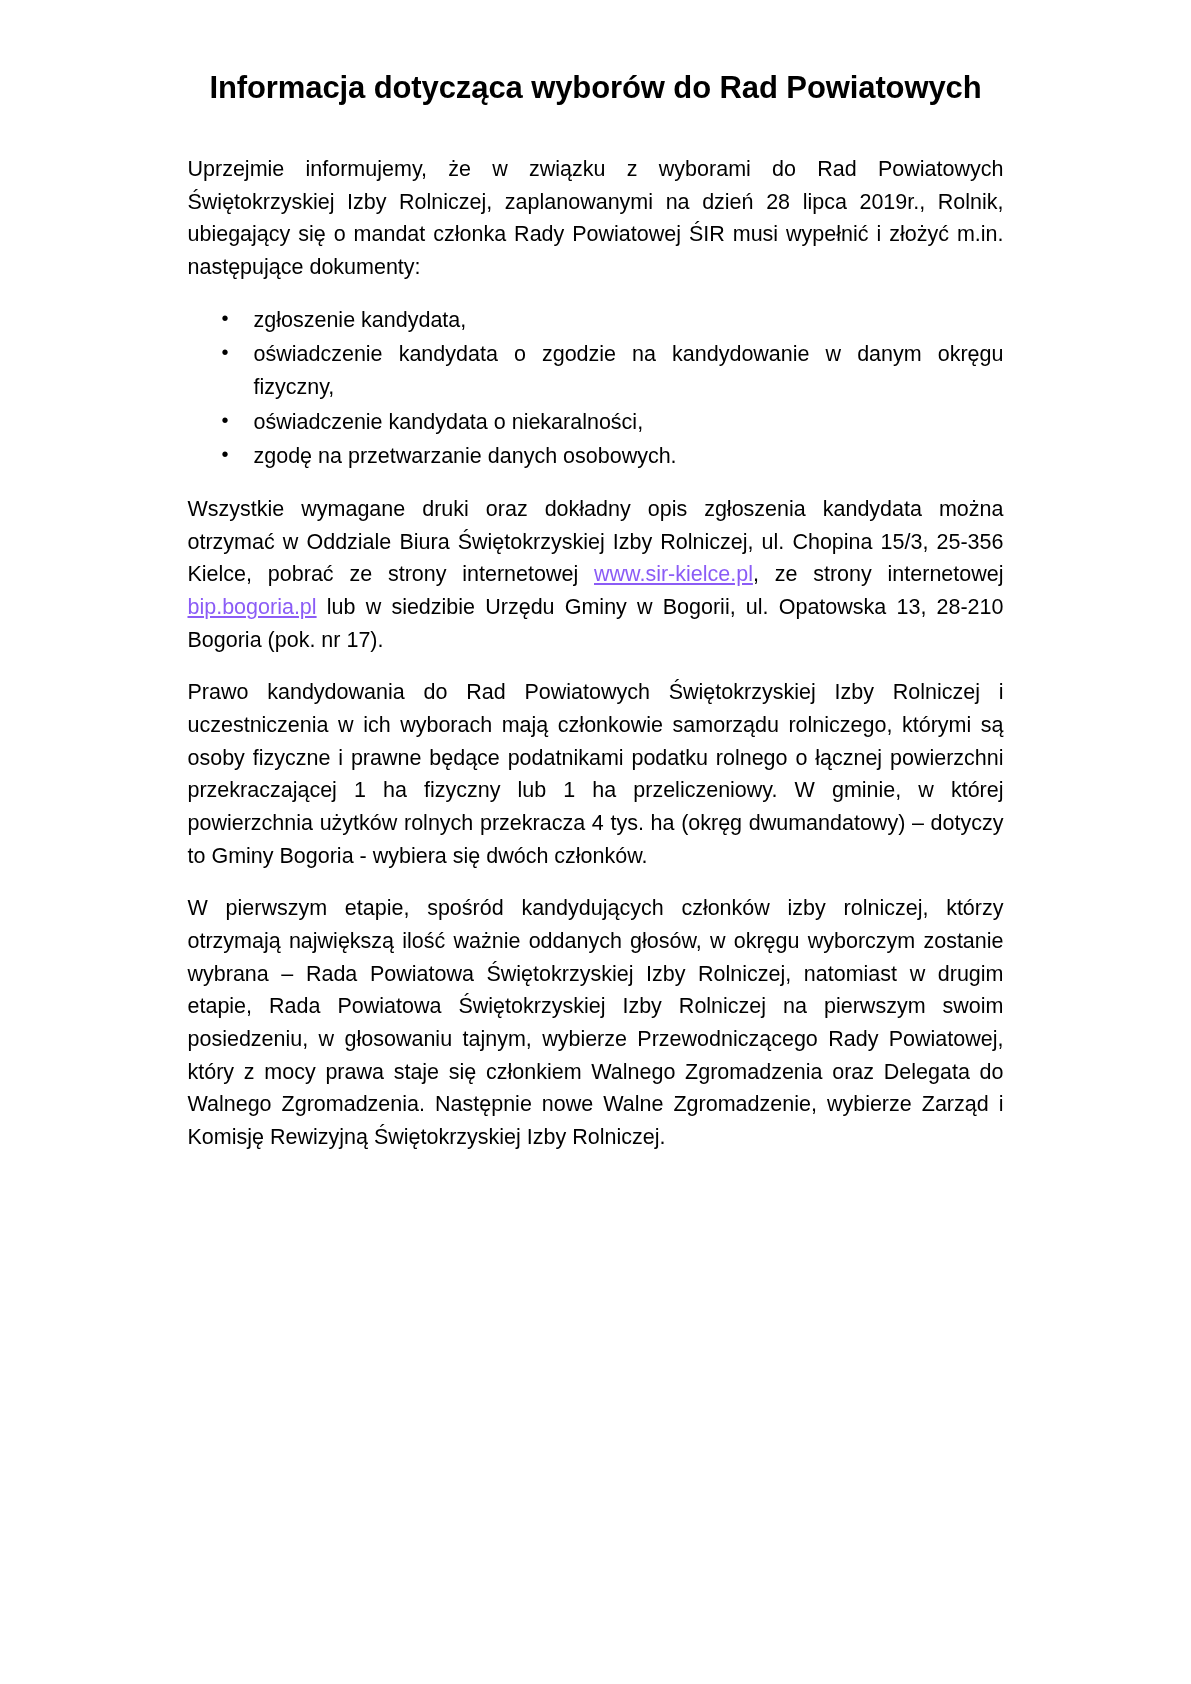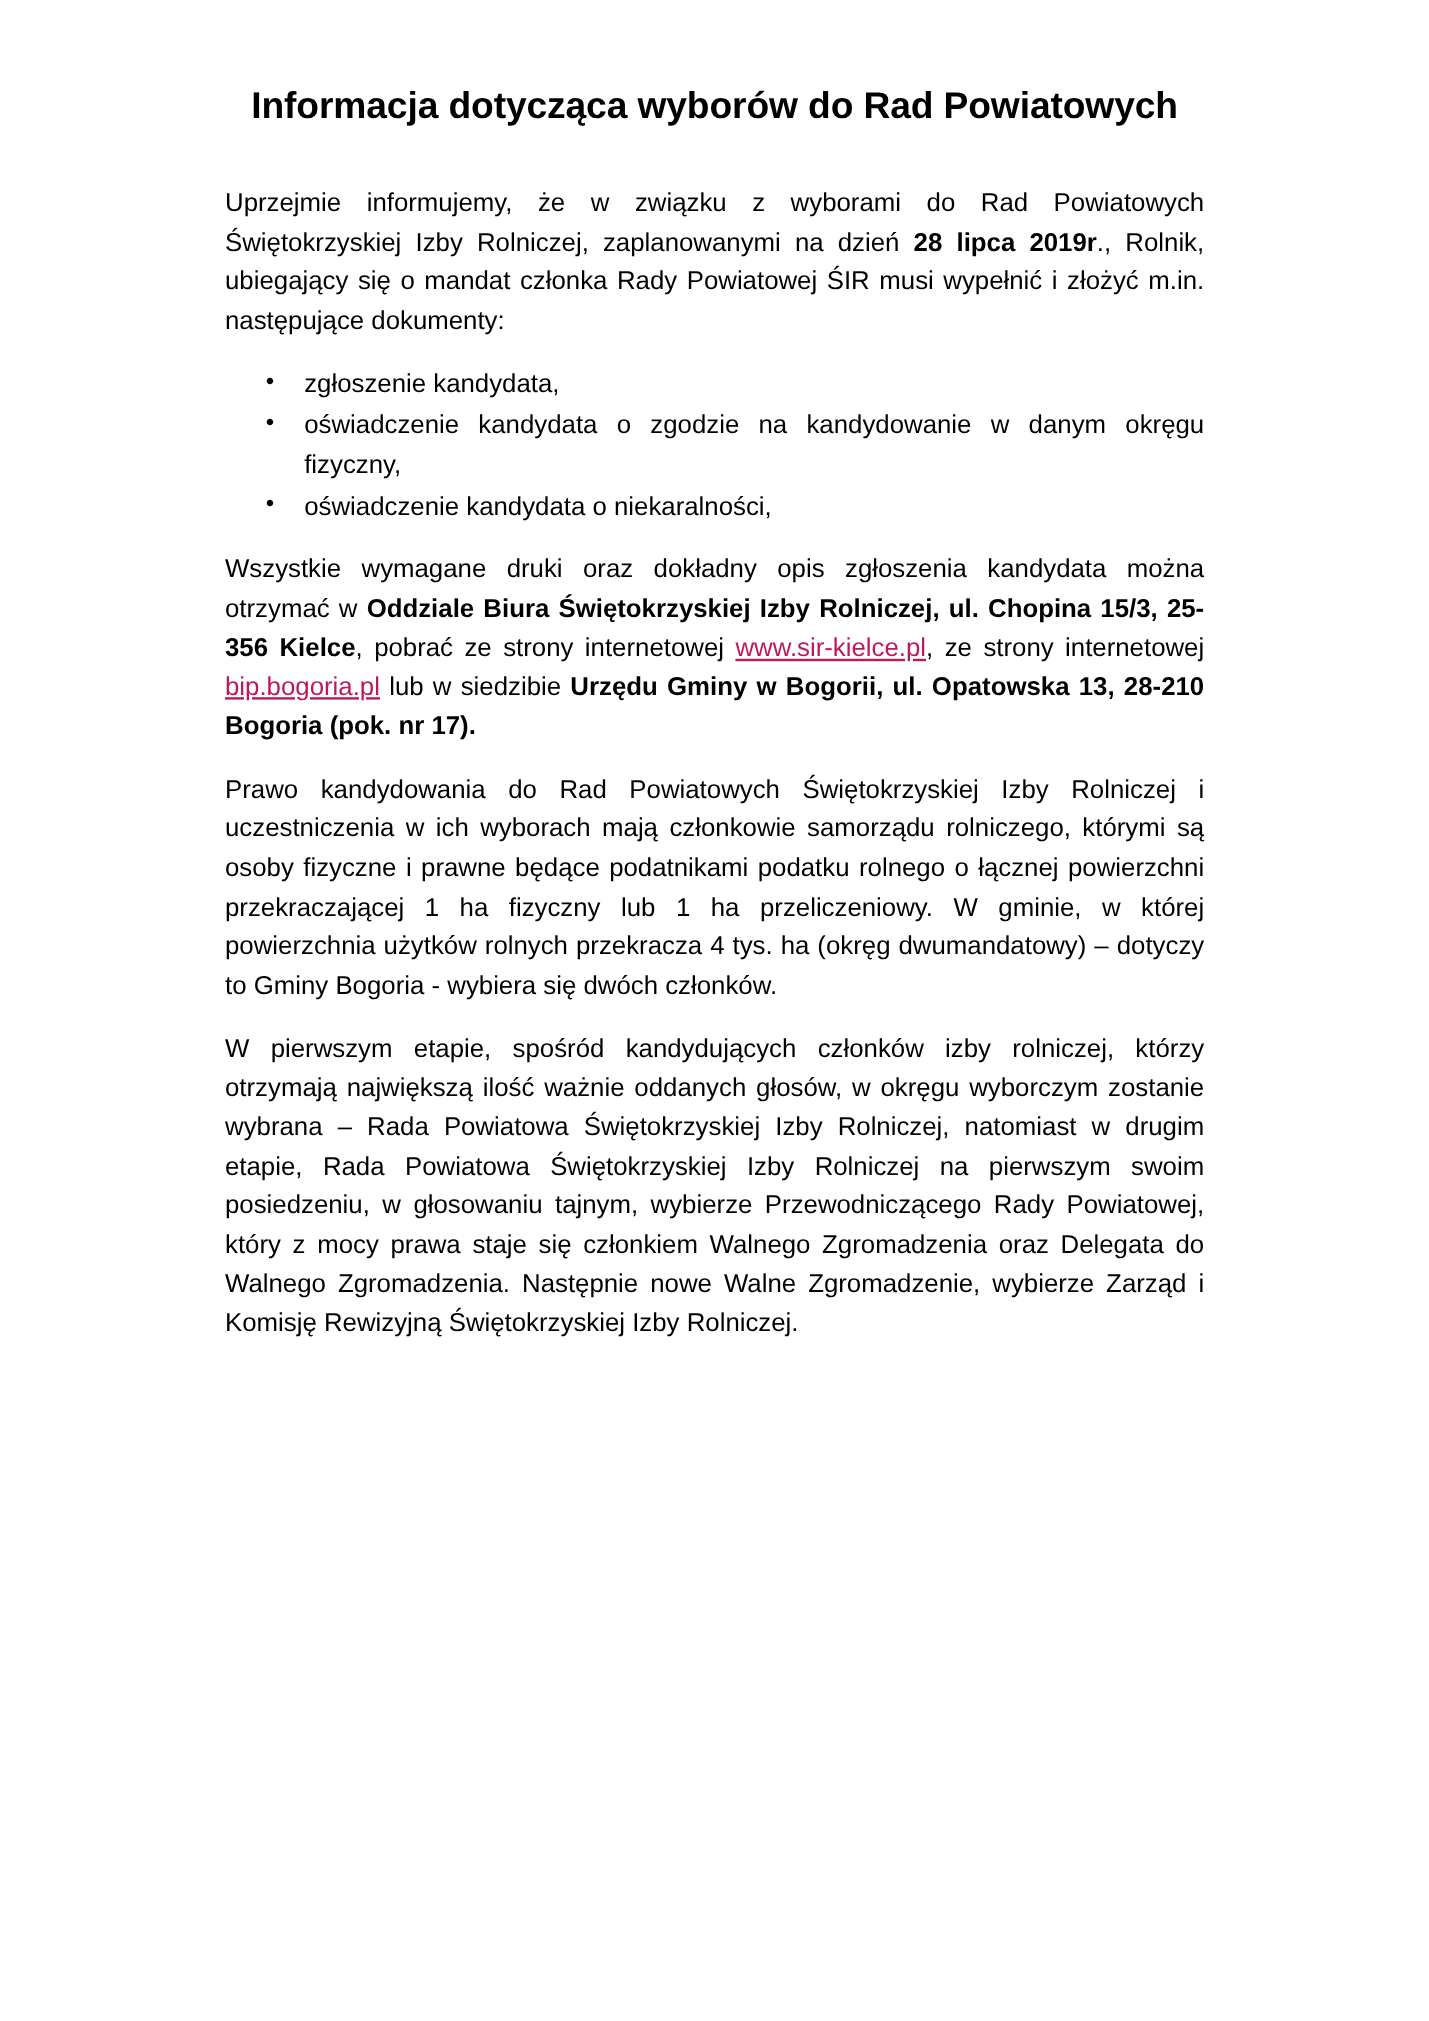--- a/index.html
+++ b/index.html
@@ -58,26 +58,26 @@
     margin: 0 0 2px 0;
   }
   .bullets li::before {
     content: "\2022";
     position: absolute;
     left: 34px;
     top: -1px;
     font-size: 20px;
   }
   b, strong, .b {
-    font-weight: bold;
+    font-weight: normal;
   }
   .link {
     text-decoration: underline;
     text-underline-offset: 2px;
-    color: #be185d;
+    color: #8b5cf6;
     cursor: pointer;
   }
   .deadline {
     font-size: 21.5px;
     line-height: 1.55;
     text-align: justify;
     margin: 0 0 22px 0;
     font-weight: bold;
     text-decoration: underline;
     text-underline-offset: 2.5px;
@@ -94,20 +94,21 @@
   <h1 class="doc-title">
     <span class="line">Informacja dotycząca wyborów do Rad Powiatowych</span>
   </h1>
 
   <p class="para first"><span>Uprzejmie informujemy, że w związku z wyborami do Rad Powiatowych Świętokrzyskiej Izby Rolniczej, zaplanowanymi na dzień </span><b>28 lipca 2019r</b><span>., Rolnik, ubiegający się o mandat członka Rady Powiatowej ŚIR musi wypełnić i złożyć m.in. następujące dokumenty:</span></p>
 
   <ul class="bullets">
     <li>zgłoszenie kandydata,</li>
     <li>oświadczenie kandydata o zgodzie na kandydowanie w danym okręgu fizyczny,</li>
     <li>oświadczenie kandydata o niekaralności,</li>
+    <li>zgodę na przetwarzanie danych osobowych.</li>
   </ul>
 
   <p class="para"><span>Wszystkie wymagane druki oraz dokładny opis zgłoszenia kandydata można otrzymać w </span><b>Oddziale Biura Świętokrzyskiej Izby Rolniczej, ul. Chopina 15/3, 25-356 Kielce</b><span>, pobrać ze strony internetowej </span><a class="link" href="#">www.sir-kielce.pl</a><span>, ze strony internetowej </span><a class="link" href="#">bip.bogoria.pl</a><span> lub w siedzibie </span><b>Urzędu Gminy w Bogorii, ul. Opatowska 13, 28-210 Bogoria (pok. nr 17).</b></p>
 
 
   <p class="para">Prawo kandydowania do Rad Powiatowych Świętokrzyskiej Izby Rolniczej i uczestniczenia w ich wyborach mają członkowie samorządu rolniczego, którymi są osoby fizyczne i prawne będące podatnikami podatku rolnego o łącznej powierzchni przekraczającej 1 ha fizyczny lub 1 ha przeliczeniowy. W gminie, w której powierzchnia użytków rolnych przekracza 4 tys. ha (okręg dwumandatowy) – dotyczy to Gminy Bogoria - wybiera się dwóch członków.</p>
 
   <p class="para">W pierwszym etapie, spośród kandydujących członków izby rolniczej, którzy otrzymają największą ilość ważnie oddanych głosów, w okręgu wyborczym zostanie wybrana – Rada Powiatowa Świętokrzyskiej Izby Rolniczej, natomiast w drugim etapie, Rada Powiatowa Świętokrzyskiej Izby Rolniczej na pierwszym swoim posiedzeniu, w głosowaniu tajnym, wybierze Przewodniczącego Rady Powiatowej, który z mocy prawa staje się członkiem Walnego Zgromadzenia oraz Delegata do Walnego Zgromadzenia. Następnie nowe Walne Zgromadzenie, wybierze Zarząd i Komisję Rewizyjną Świętokrzyskiej Izby Rolniczej.</p>
 
 

